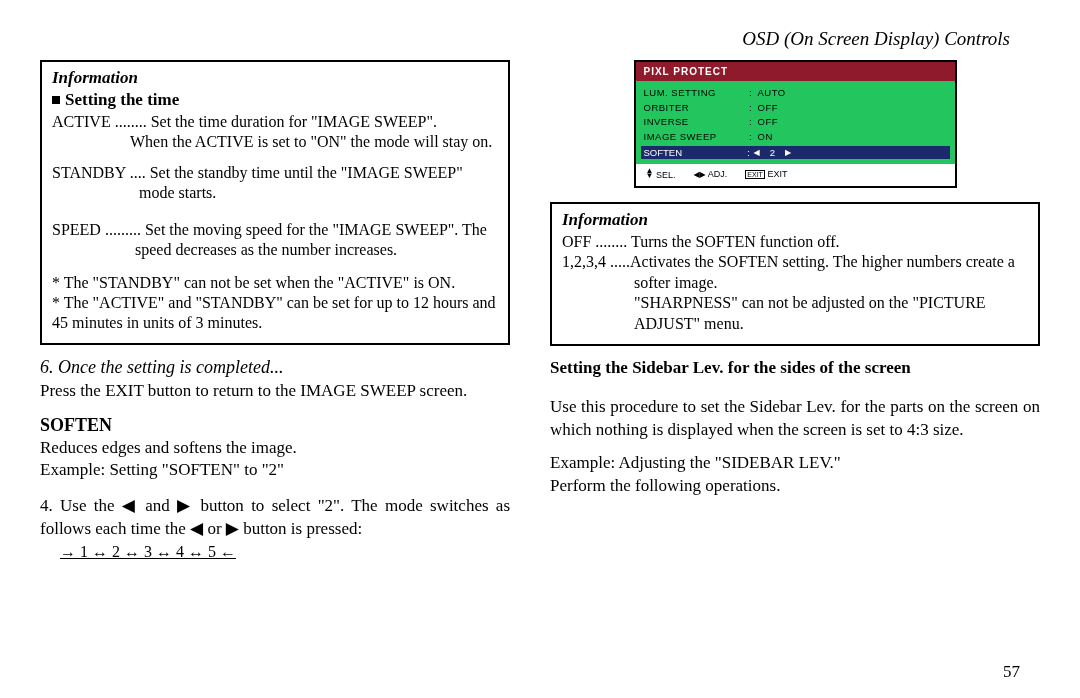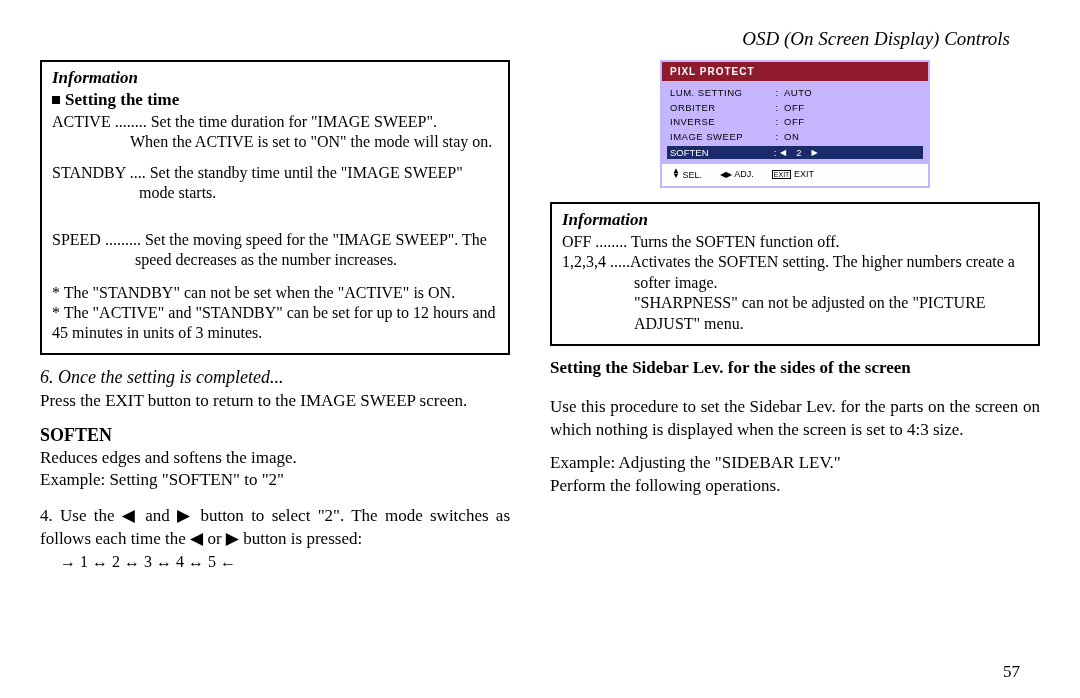--- a/index.html
+++ b/index.html
@@ -56,39 +56,39 @@
     font-weight: bold;
     font-size: 18px;
     margin-bottom: 1px;
     margin-top: 4px;
   }
   .sec-bold {
     font-weight: bold;
     font-size: 17px;
     margin-bottom: 18px;
   }
-  .seq { font-size: 16px; margin-top: 2px; padding-left: 20px; }
+  .seq { font-size: 16px; margin-top: 2px; padding-left: 20px; text-decoration: underline; }
 
   
   .osd-wrap { display: flex; justify-content: center; margin-bottom: 14px; }
   .osd {
-    border: 2px solid #c4b5fd;
-    width: 270px;
+    border: 2px solid #000000;
+    width: 323px;
     font-family: Arial, Helvetica, sans-serif;
     font-size: 10px;
   }
   .osd-title {
     background: #8e1a2b;
     color: #fff;
     font-weight: bold;
     font-size: 10px;
     letter-spacing: 1px;
     padding: 4px 8px;
   }
-  .osd-body { background: #c4b5fd; padding: 5px 8px 4px 8px; }
+  .osd-body { background: #22c55e; padding: 5px 8px 4px 8px; }
   .osd-row {
     display: flex;
     padding: 0px 0;
     font-size: 9.5px;
     line-height: 1.55;
     letter-spacing: 0.5px;
   }
   .osd-label { width: 100px; }
   .osd-colon { width: 14px; text-align: center; }
   .osd-val { }
@@ -134,21 +134,21 @@
       <div class="sub-title">
         <span class="black-sq"></span><span>Setting the time</span>
       </div>
       <div style="font-size:16px;line-height:1.28;">
         <span>ACTIVE ........ Set the time duration for "IMAGE SWEEP".</span>
         <div style="padding-left:78px;">When the ACTIVE is set to "ON" the mode will stay on.</div>
       </div>
       <div style="font-size:16px;line-height:1.28;margin-top:10px;">
         <div style="text-indent:-87px;padding-left:87px;">STANDBY .... Set the standby time until the "IMAGE SWEEP" mode starts.</div>
       </div>
-      <div style="font-size:16px;line-height:1.28;margin-top:26px;font-family:Liberation Serif, serif;">
+      <div style="font-size:16px;line-height:1.28;margin-top:16px;font-family:Liberation Serif, serif;">
         <div style="text-indent:-83px;padding-left:83px;">SPEED ......... Set the moving speed for the "IMAGE SWEEP". The speed decreases as the number increases.</div>
       </div>
       <div class="note" style="margin-top:12px;">* The "STANDBY" can not be set when the "ACTIVE" is ON.</div>
       <div class="note" style="margin-top:0;">* The "ACTIVE" and "STANDBY" can be set for up to 12 hours and 45 minutes in units of 3 minutes.</div>
     </div>
 
     <div class="step-it">6. Once the setting is completed...</div>
     <div class="para">Press the EXIT button to return to the IMAGE SWEEP screen.</div>
 
     <div class="hdr-bold" style="margin-top:12px;">SOFTEN</div>

